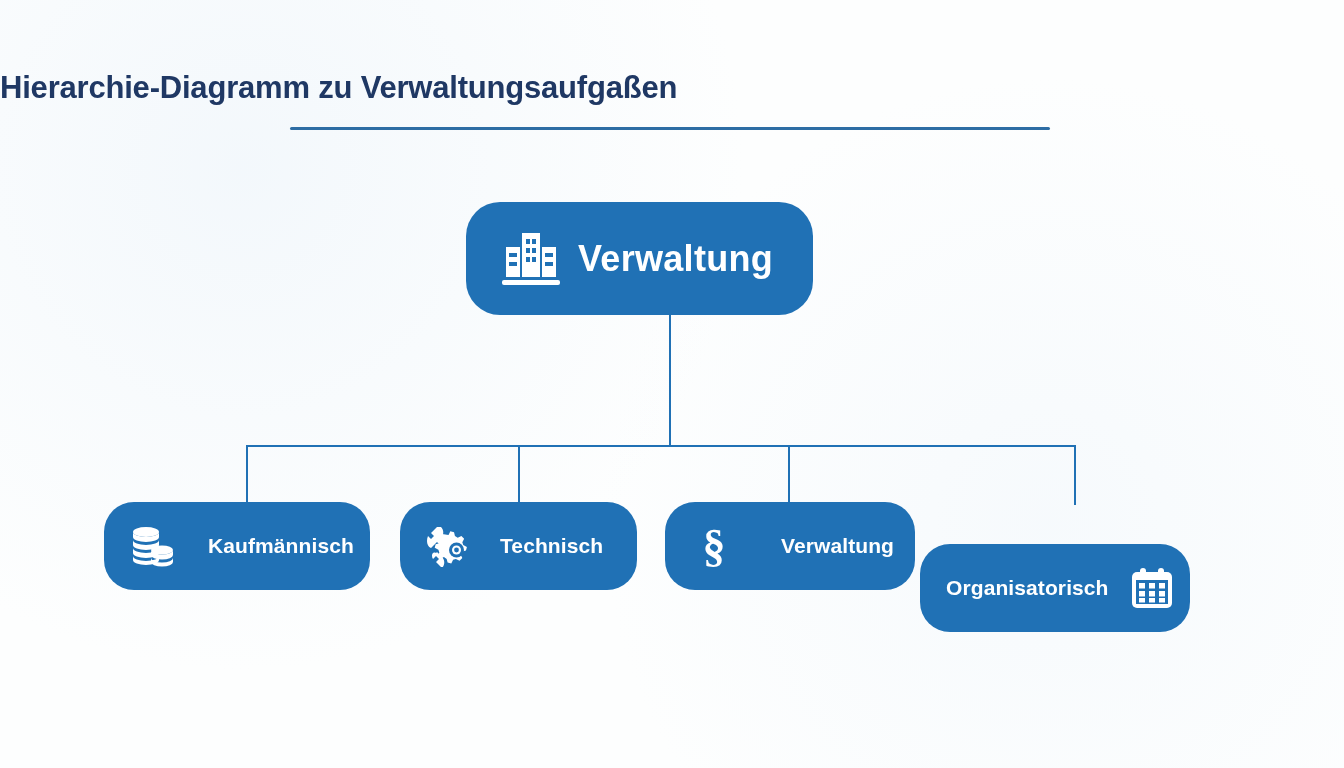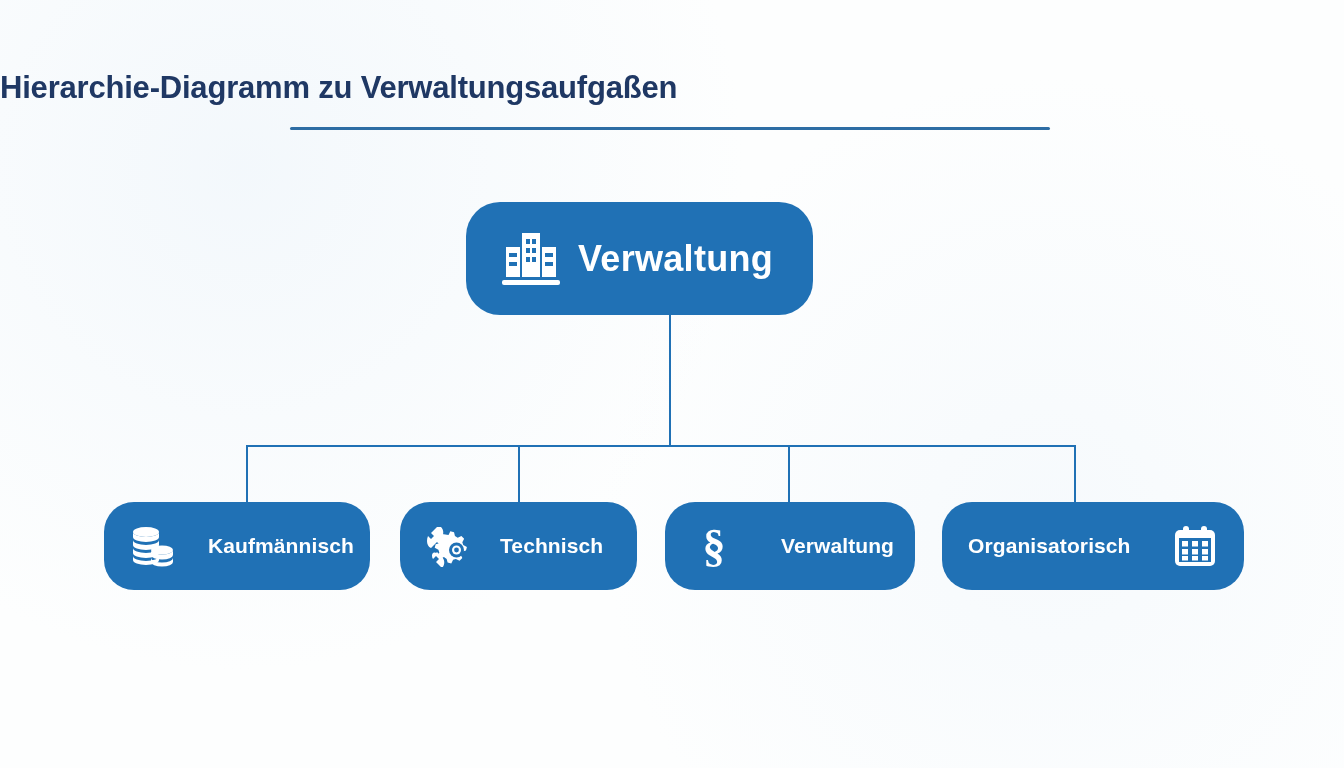--- a/index.html
+++ b/index.html
@@ -110,21 +110,21 @@
   }
   .node-child .node-label {
     font-size: 21px;
     font-weight: bold;
     letter-spacing: 0.1px;
     white-space: nowrap;
   }
   .child-1 { left: 104px;  width: 266px; justify-content: flex-start; }
   .child-2 { left: 400px;  width: 237px; justify-content: flex-start; }
   .child-3 { left: 665px;  width: 250px; justify-content: flex-start; }
-  .child-4 { left: 942px;  width: 302px; justify-content: space-between; }
+  .child-4 { left: 920px;  width: 270px; justify-content: space-between; margin-top: 42px; }
 
   .child-3 .node-label { margin-left: 24px; }
   .child-1 .node-label { margin-left: 12px; }
   .child-2 .node-label { margin-left: 8px; }
 
   .icon {
     display: flex;
     align-items: center;
     justify-content: center;
     flex: 0 0 auto;

